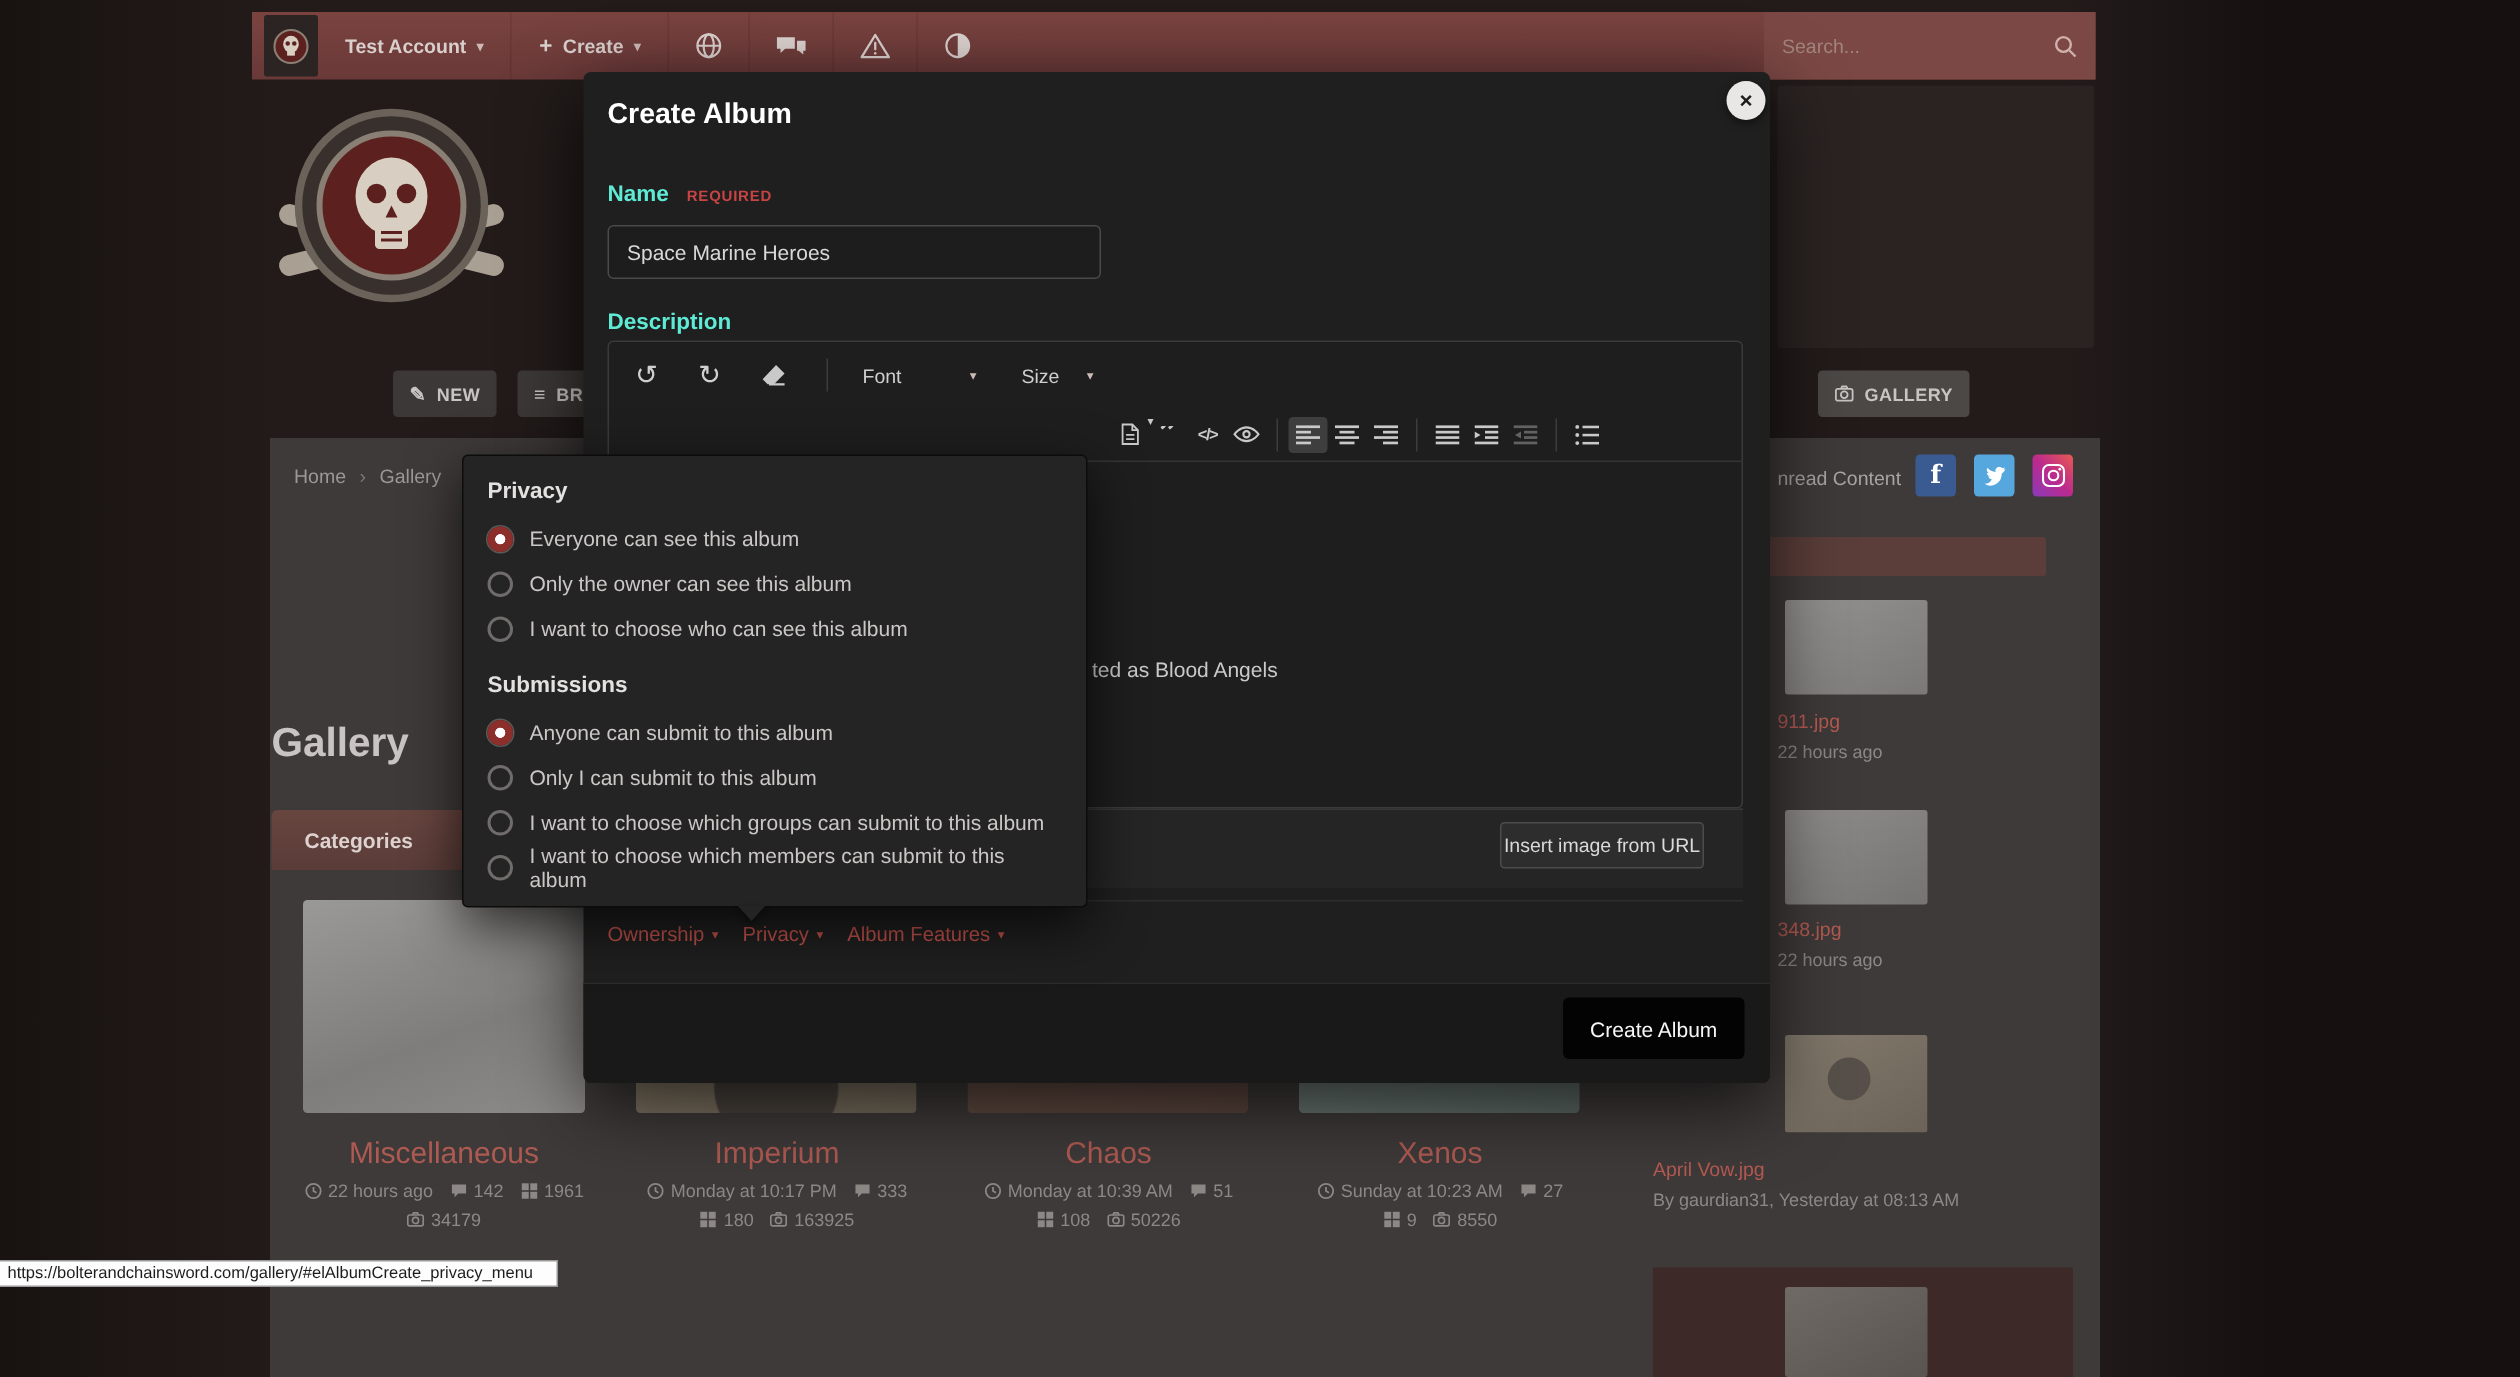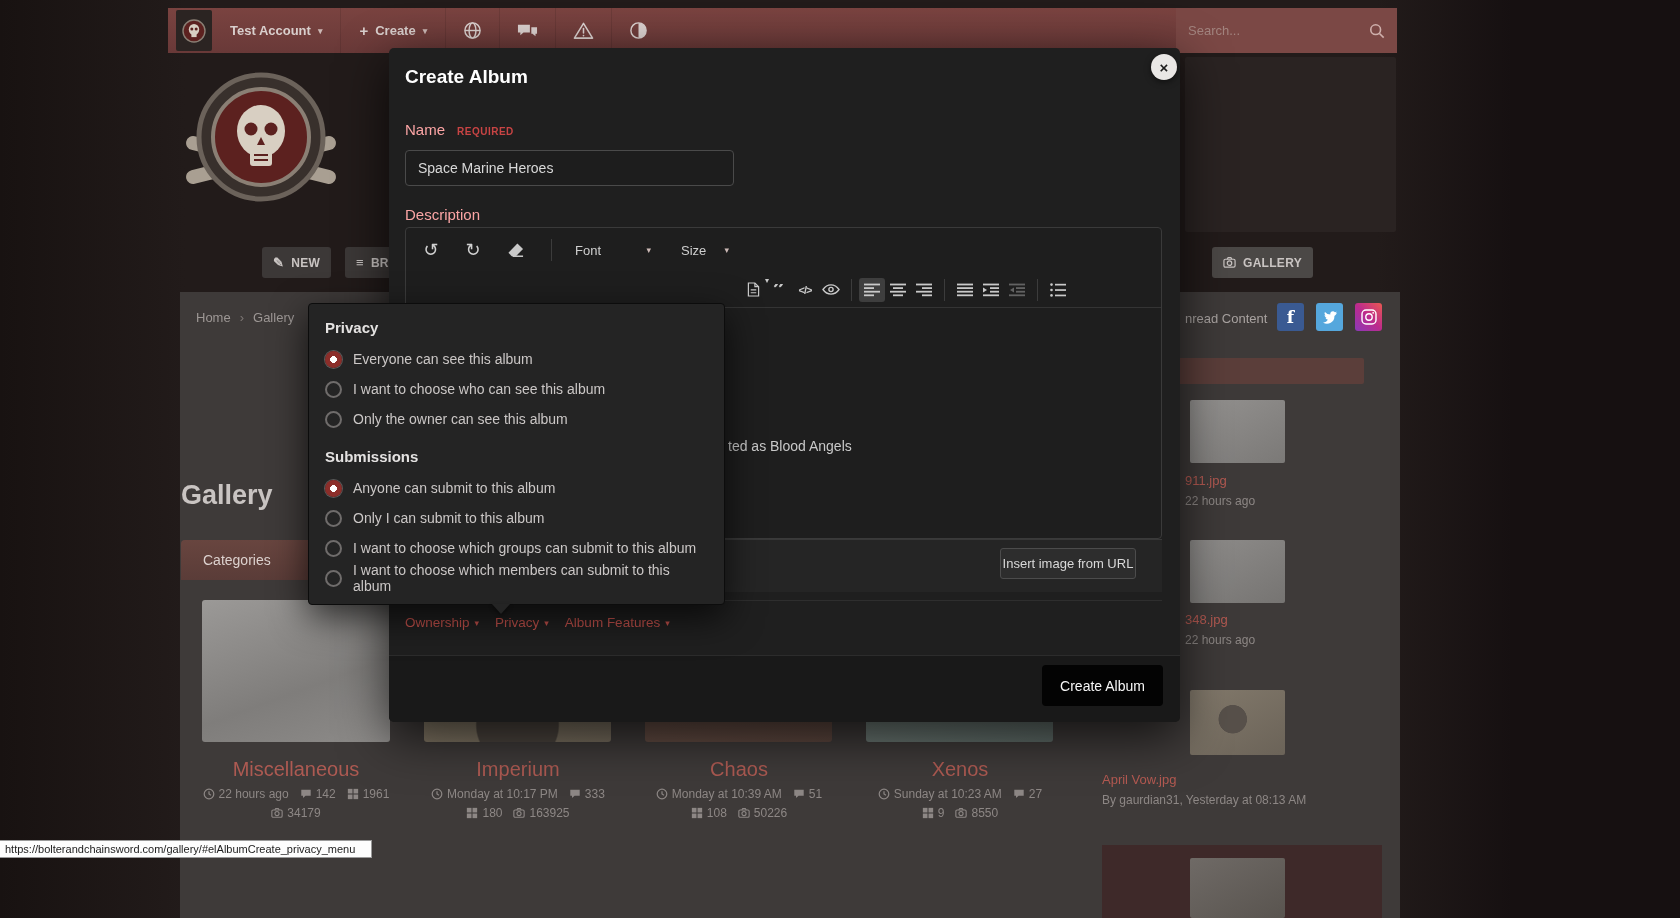--- a/index.html
+++ b/index.html
@@ -30,37 +30,37 @@
 .panel{left:180px;top:292px;width:1220px;height:626px;background:#3e3a39}
 .crumb{left:196px;top:310px;font-size:13px;color:#9d9795;display:flex;gap:9px;align-items:center}
 .crumb .sep{color:#7c7674}
 .unread{left:1185px;top:311px;font-size:13px;color:#a9a3a1}
 .soc{width:27px;height:28px;border-radius:3px;display:flex;align-items:center;justify-content:center;color:#fff}
 .tabbtn{height:31px;background:#3c3837;border-radius:3px;color:#c9c4c2;font-size:12px;font-weight:700;
   letter-spacing:.3px;display:flex;align-items:center;gap:7px;padding:0 11px}
 .pagetitle{left:181px;top:480px;font-size:27px;font-weight:700;color:#c9c4c2}
 .catbar{left:181px;top:540px;width:209px;height:40px;background:linear-gradient(180deg,#68453f,#5a3c38);
   border-radius:4px 4px 0 0;display:flex;align-items:center;padding-left:22px;
-  color:#ddd2cf;font-size:14px;font-weight:400}
+  color:#ddd2cf;font-size:14px;font-weight:700}
 .cimg{height:142px;top:600px;border-radius:3px}
 .cattitle{top:758px;text-align:center;font-size:20px;color:#ad5a52}
 .stats{top:787px;display:flex;flex-wrap:wrap;justify-content:center;column-gap:11px;row-gap:5px;
   font-size:12px;color:#8d8785}
 .chip{display:flex;align-items:center;gap:4px;white-space:nowrap}
 .sbthumb{width:95px;border-radius:2px}
 .sbname{font-size:13px;color:#b55a52}
 .sbmeta{font-size:12px;color:#8d8785}
 .sbheader{left:1102px;top:358px;width:262px;height:26px;background:#5b3e3a;border-radius:2px}
 .sbfoot{left:1102px;top:845px;width:280px;height:73px;background:#3e2929}
 
 
 .modal{left:389px;top:48px;width:791px;height:674px;background:#1f1f1f;border-radius:5px;
   box-shadow:0 14px 50px rgba(0,0,0,.7);z-index:30}
 .mtitle{left:16px;top:18px;font-size:19px;font-weight:700;color:#fff}
-.flabel{font-size:15px;font-weight:400;color:#fca5a5}
+.flabel{font-size:15px;font-weight:700;color:#5eead4}
 .req{font-size:10px;font-weight:700;color:#c84444;letter-spacing:.5px}
 .ninput{left:16px;top:102px;width:329px;height:36px;background:#1d1d1d;border:1px solid #4a4a4a;
   border-radius:4px;color:#d8d8d8;font-size:14px;padding:0 12px;outline:0;font-family:"Liberation Sans",sans-serif}
 .editor{left:16px;top:179px;width:757px;height:312px;border:1px solid #3a3a3a;border-radius:4px;background:#1e1e1e}
 .trow{display:flex;align-items:center;padding:0 12px}
 .trow1{height:44px;gap:16px}
 .trow2{height:36px;border-bottom:1px solid #343434}
 .uglyph{font-size:18px;color:#d0d0d0;line-height:1}
 .tbtn{width:26px;height:24px;display:flex;align-items:center;justify-content:center;color:#c9c9c9;border-radius:3px;position:relative}
 .tbtn.active{background:#3e3e3e}
@@ -530,25 +530,25 @@
     </div>
 
   <div class="abs menu">
     <div class="mhead">Privacy</div>
     <div class="opt">
       <span class="radio sel"></span>
       <span>Everyone can see this album</span>
     </div>
     <div class="opt">
       <span class="radio"></span>
+      <span>Only the owner can see this album</span>
+    </div>
+    <div class="opt">
+      <span class="radio"></span>
       <span>I want to choose who can see this album</span>
-    </div>
-    <div class="opt">
-      <span class="radio"></span>
-      <span>Only the owner can see this album</span>
     </div>
     <div class="mhead" style="margin-top:14px">Submissions</div>
     <div class="opt">
       <span class="radio sel"></span>
       <span>Anyone can submit to this album</span>
     </div>
     <div class="opt">
       <span class="radio"></span>
       <span>Only I can submit to this album</span>
     </div>

